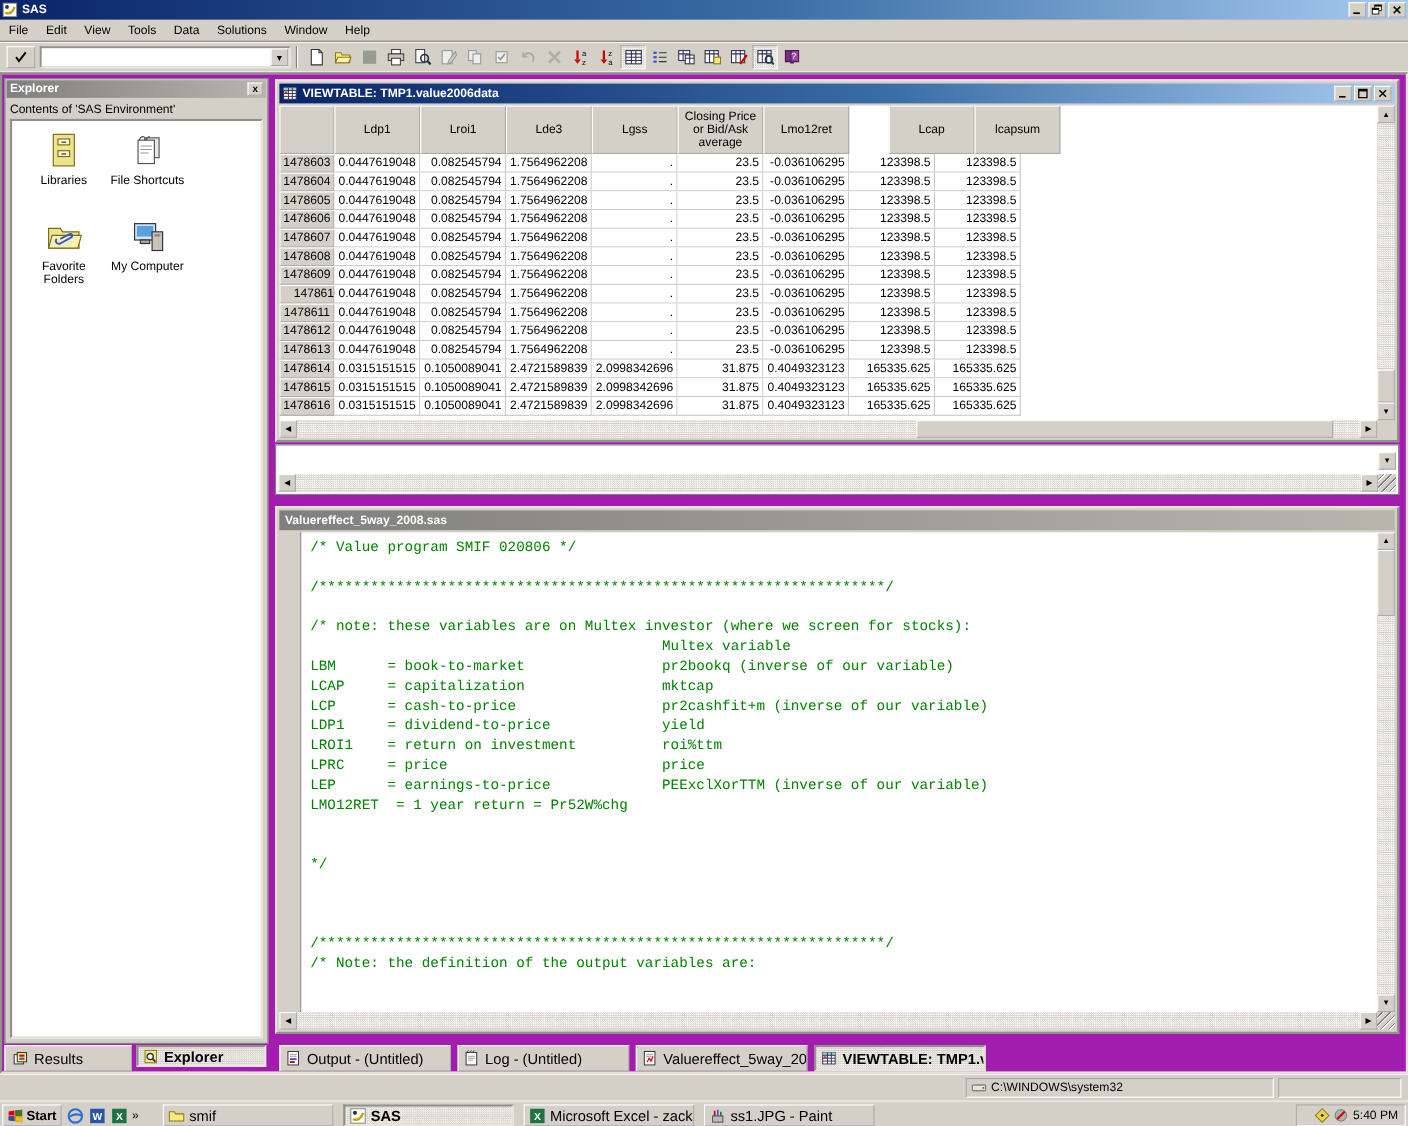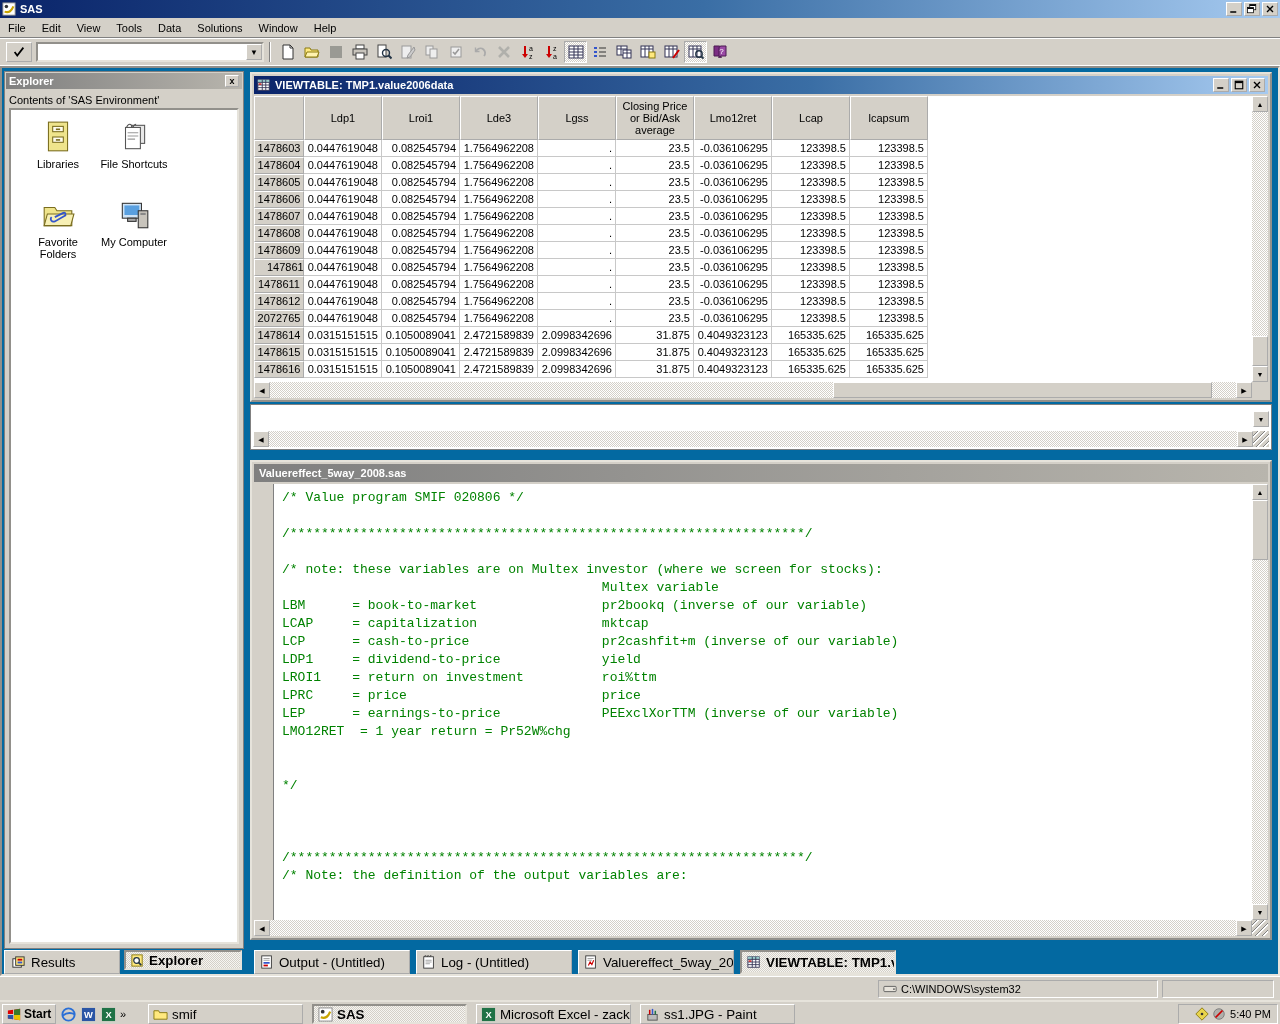--- a/index.html
+++ b/index.html
@@ -23,21 +23,21 @@
     border-bottom:1px solid #fff; }
   #cmd-check { width:26px; height:20px; margin-left:6px; display:flex; align-items:center; justify-content:center; }
   #combo { width:228px; height:20px; margin-left:4px; background:#fff; border:2px inset #e6e3db; display:flex; }
   #combo input { flex:1; border:0; outline:0; font:11px "Liberation Sans",sans-serif; padding:1px 3px; }
   #combo .drop { width:16px; background:#d4d0c8; border:1px outset #fff; display:flex; align-items:center; justify-content:center; font-size:8px; }
   .tb-sep { width:2px; height:20px; border-left:1px solid #808080; border-right:1px solid #fff; margin:0 5px; }
   .tbi { width:23px; height:22px; display:flex; align-items:center; justify-content:center; border:1px solid transparent; }
   .tbi.pressed { border:1px inset #fff; background-image:conic-gradient(#fff 25%,#d4d0c8 0 50%,#fff 0 75%,#d4d0c8 0); background-size:2px 2px; }
 
   
-  #client { left:0; top:66px; width:1280px; height:910px; background:#0369a1; border:2px inset #e6e3db; }
+  #client { left:0; top:66px; width:1280px; height:910px; background:#a21caf; border:2px inset #e6e3db; }
 
   
   #explorer { left:2px; top:3px; width:240px; height:878px; background:#d4d0c8; border:1px solid #808080; }
   #explorer .etitle { position:absolute; left:1px; top:1px; right:1px; height:16px;
      background:linear-gradient(90deg,#7f7f7f,#b8b5ad); color:#fff; font-weight:bold; display:flex; align-items:center; padding:0 3px; }
   #explorer .eclose { margin-left:auto; width:14px; height:12px; background:#d4d0c8; border:1px outset #fff;
      display:flex; align-items:center; justify-content:center; font-size:9px; font-weight:bold; color:#000; }
   #explorer .esub { position:absolute; left:4px; top:22px; }
   #expl-box { position:absolute; left:4px; top:36px; right:4px; bottom:4px; background:#fff; border:2px inset #e6e3db; overflow:hidden; }
   .expl-item { position:absolute; width:78px; text-align:center; }
@@ -445,21 +445,21 @@
     </div>
     <div id="vt-body">
         <div class="vt-row">
           <div class="vt-hcell" style="width: 50px;"></div>
           <div class="vt-hcell" style="width: 78px;">Ldp1</div>
           <div class="vt-hcell" style="width: 78px;">Lroi1</div>
           <div class="vt-hcell" style="width: 78px;">Lde3</div>
           <div class="vt-hcell" style="width: 78px;">Lgss</div>
           <div class="vt-hcell" style="width: 78px;">Closing Price or Bid/Ask average</div>
           <div class="vt-hcell" style="width: 78px;">Lmo12ret</div>
-          <div class="vt-hcell" style="width: 78px;">Lcap</div>
+          <div class="vt-hcell" style="width: 78px; margin-left: 36px;">Lcap</div>
           <div class="vt-hcell" style="width: 78px;">lcapsum</div>
         </div>
         <div class="vt-row">
           <div class="vt-idcell" style="width: 50px;">1478603</div>
           <div class="vt-cell" style="width: 78px;">0.0447619048</div>
           <div class="vt-cell" style="width: 78px;">0.082545794</div>
           <div class="vt-cell" style="width: 78px;">1.7564962208</div>
           <div class="vt-cell" style="width: 78px;">.</div>
           <div class="vt-cell" style="width: 78px;">23.5</div>
           <div class="vt-cell" style="width: 78px;">-0.036106295</div>
@@ -559,21 +559,21 @@
           <div class="vt-cell" style="width: 78px;">0.0447619048</div>
           <div class="vt-cell" style="width: 78px;">0.082545794</div>
           <div class="vt-cell" style="width: 78px;">1.7564962208</div>
           <div class="vt-cell" style="width: 78px;">.</div>
           <div class="vt-cell" style="width: 78px;">23.5</div>
           <div class="vt-cell" style="width: 78px;">-0.036106295</div>
           <div class="vt-cell" style="width: 78px;">123398.5</div>
           <div class="vt-cell" style="width: 78px;">123398.5</div>
         </div>
         <div class="vt-row">
-          <div class="vt-idcell" style="width: 50px;">2072765</div>
+          <div class="vt-idcell" style="width: 50px;">1478613</div>
           <div class="vt-cell" style="width: 78px;">0.0447619048</div>
           <div class="vt-cell" style="width: 78px;">0.082545794</div>
           <div class="vt-cell" style="width: 78px;">1.7564962208</div>
           <div class="vt-cell" style="width: 78px;">.</div>
           <div class="vt-cell" style="width: 78px;">23.5</div>
           <div class="vt-cell" style="width: 78px;">-0.036106295</div>
           <div class="vt-cell" style="width: 78px;">123398.5</div>
           <div class="vt-cell" style="width: 78px;">123398.5</div>
         </div>
         <div class="vt-row">

